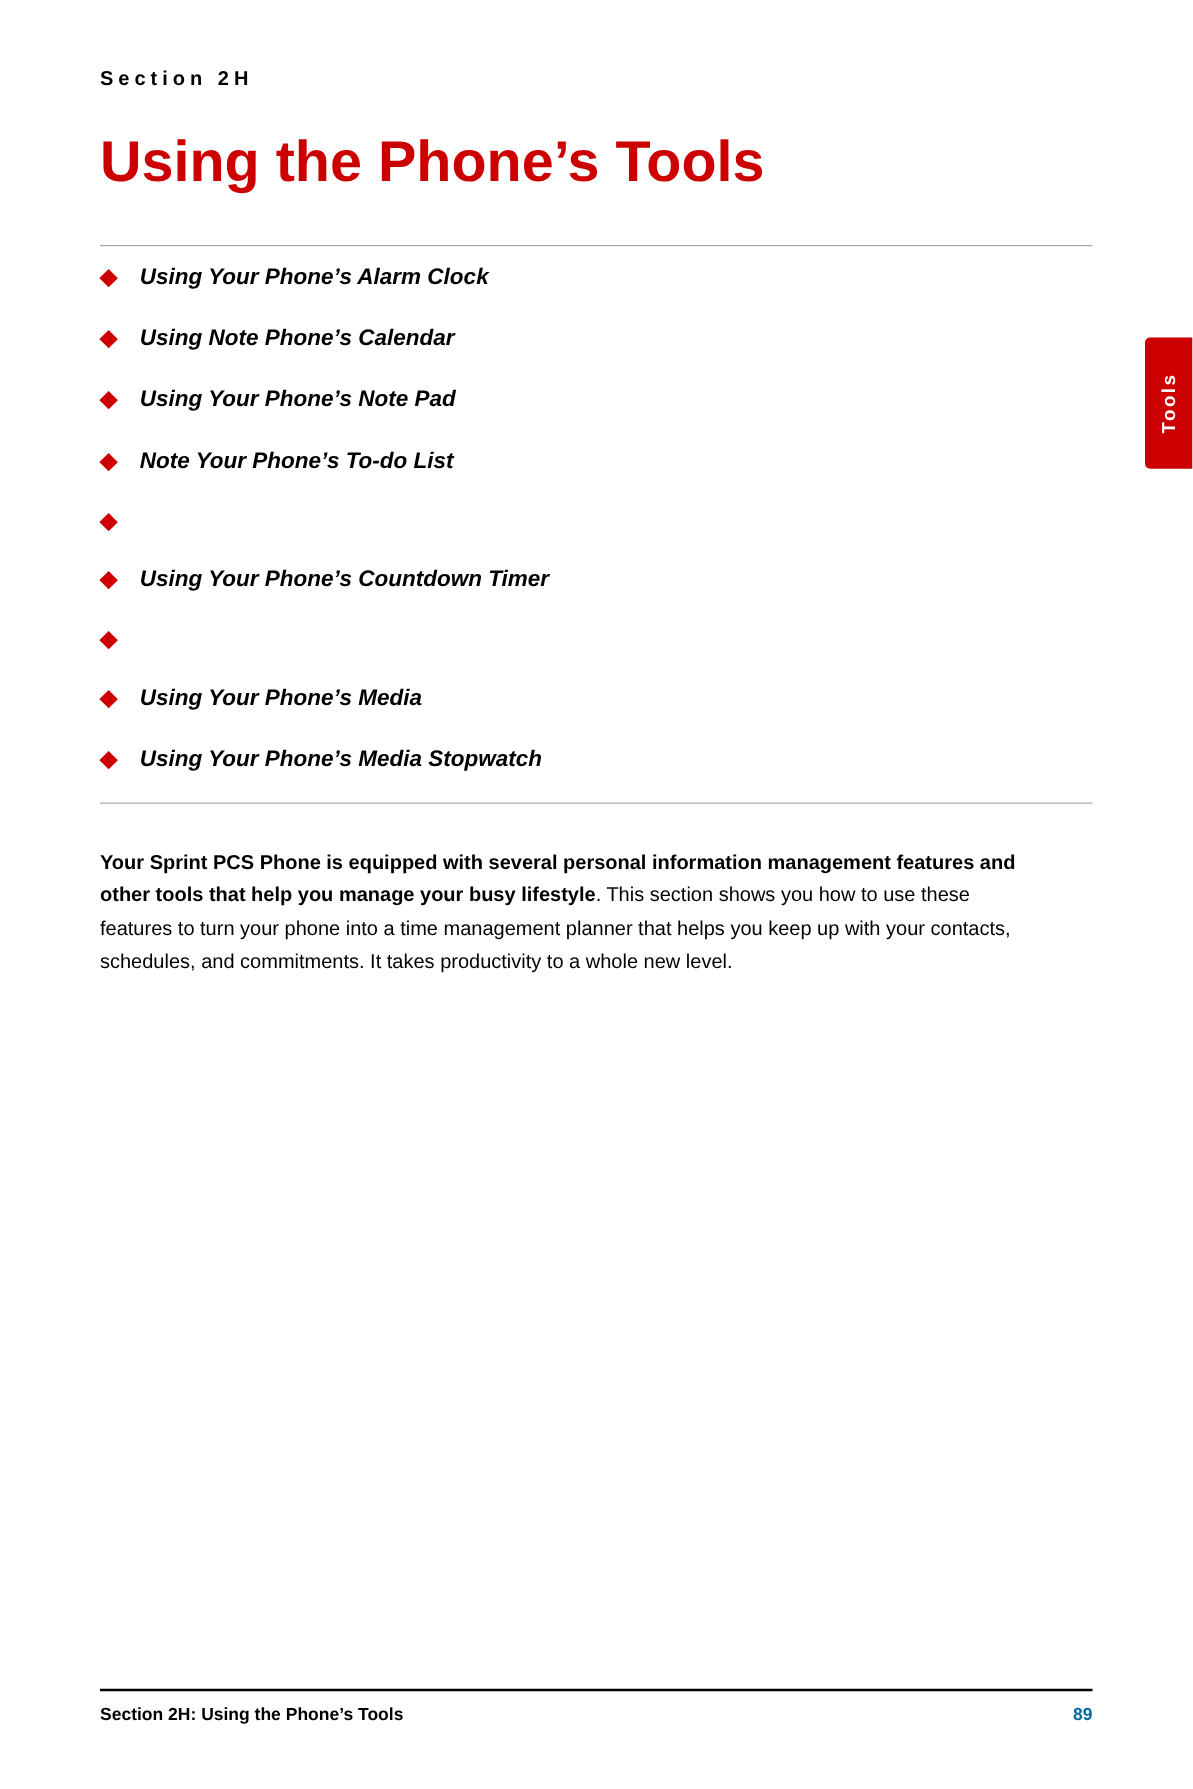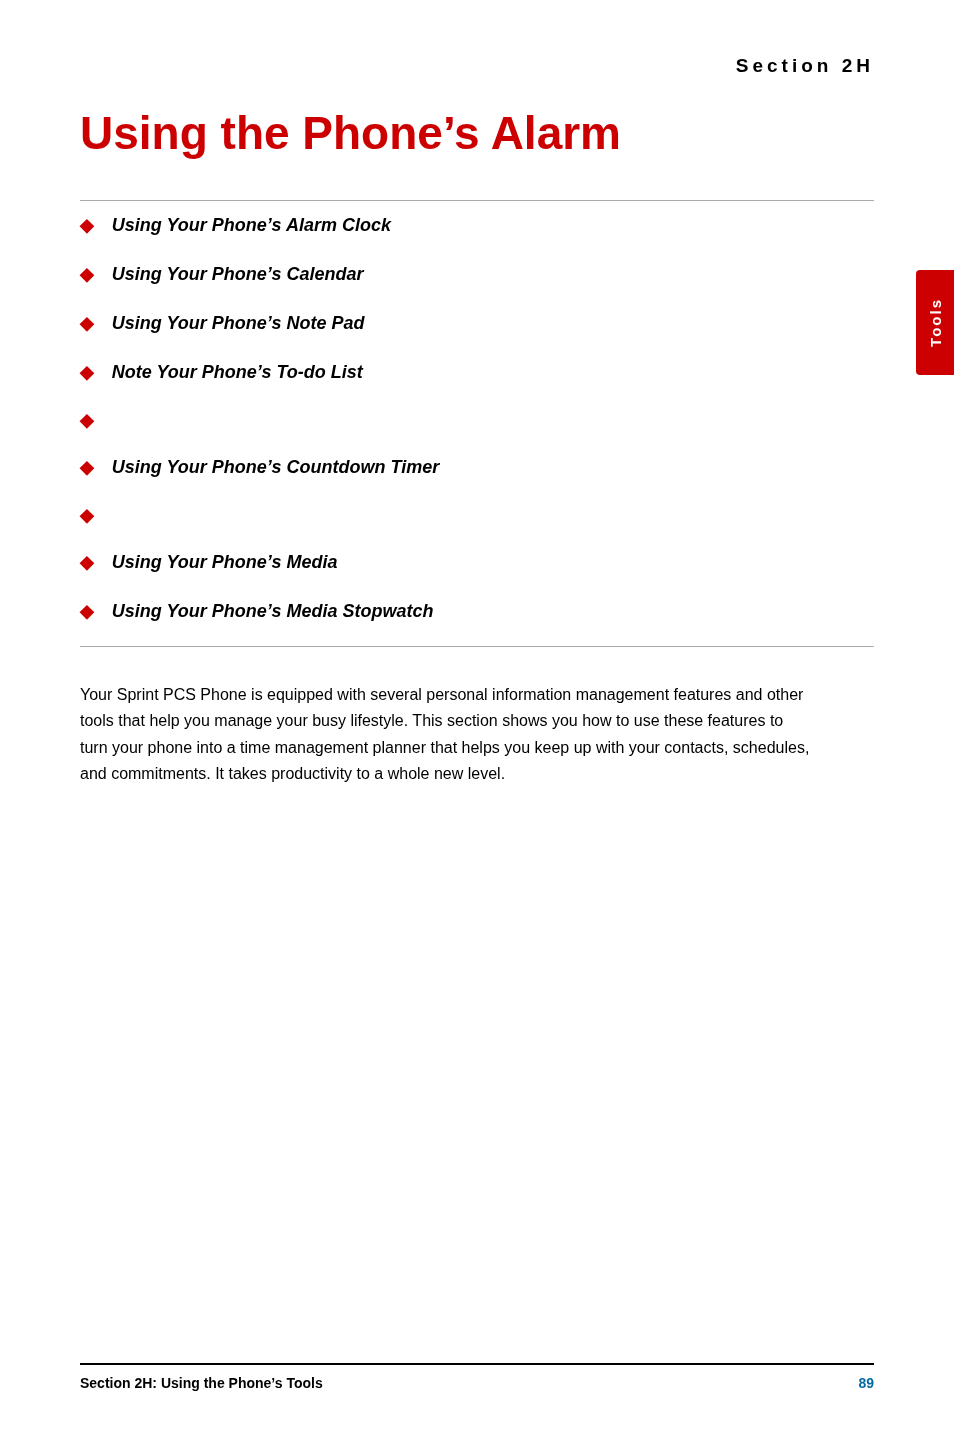--- a/index.html
+++ b/index.html
@@ -20,25 +20,24 @@
     .page-container {
       width: 954px;
       min-height: 1431px;
       background: #ffffff;
       position: relative;
       padding: 0 80px 0 80px;
     }
 
     
     .section-header {
-      text-align: right;
       padding-top: 55px;
       padding-bottom: 30px;
       letter-spacing: 4px;
-      font-size: 19px;
+      font-size: 16px;
       font-weight: bold;
       color: #000000;
     }
 
     
     .main-title {
       font-size: 46px;
       font-weight: bold;
       color: #cc0000;
       line-height: 1.15;
@@ -103,21 +102,21 @@
     
     .description-para {
       font-size: 16px;
       line-height: 1.65;
       color: #000000;
       margin-bottom: 40px;
       padding-right: 60px;
     }
 
     .description-para .bold-part {
-      font-weight: normal;
+      font-weight: bold;
     }
 
     
     .side-tab {
       position: absolute;
       right: 0;
       top: 270px;
       width: 38px;
       background-color: #cc0000;
       display: flex;
@@ -132,21 +131,21 @@
       transform: rotate(180deg);
       color: #ffffff;
       font-size: 15px;
       font-weight: bold;
       letter-spacing: 2px;
     }
 
     
     .footer {
       position: absolute;
-      bottom: 40px;
+      bottom: 52px;
       left: 80px;
       right: 80px;
       display: flex;
       justify-content: space-between;
       align-items: center;
       border-top: 2px solid #000000;
       padding-top: 10px;
     }
 
     .footer-left {
@@ -167,33 +166,33 @@
 <div class="page-container">
 
   <div class="side-tab">
     <span class="side-tab-text">Tools</span>
   </div>
 
   <div class="section-header">
     <span>Section 2H</span>
   </div>
 
-  <h1 class="main-title">Using the Phone’s Alarm</h1>
+  <h1 class="main-title">Using the Phone’s Tools</h1>
 
 
   <hr class="divider">
 
   <ul class="toc-list" id="toc-list">
   <li>
       <span class="toc-bullet">◆</span>
       <span class="toc-item-text">Using Your Phone’s Alarm Clock</span>
     </li>
       <li>
       <span class="toc-bullet">◆</span>
-      <span class="toc-item-text">Using Your Phone’s Calendar</span>
+      <span class="toc-item-text">Using Note Phone’s Calendar</span>
     </li>
       <li>
       <span class="toc-bullet">◆</span>
       <span class="toc-item-text">Using Your Phone’s Note Pad</span>
     </li>
       <li>
       <span class="toc-bullet">◆</span>
       <span class="toc-item-text">Note Your Phone’s To-do List</span>
     </li>
       <li>

